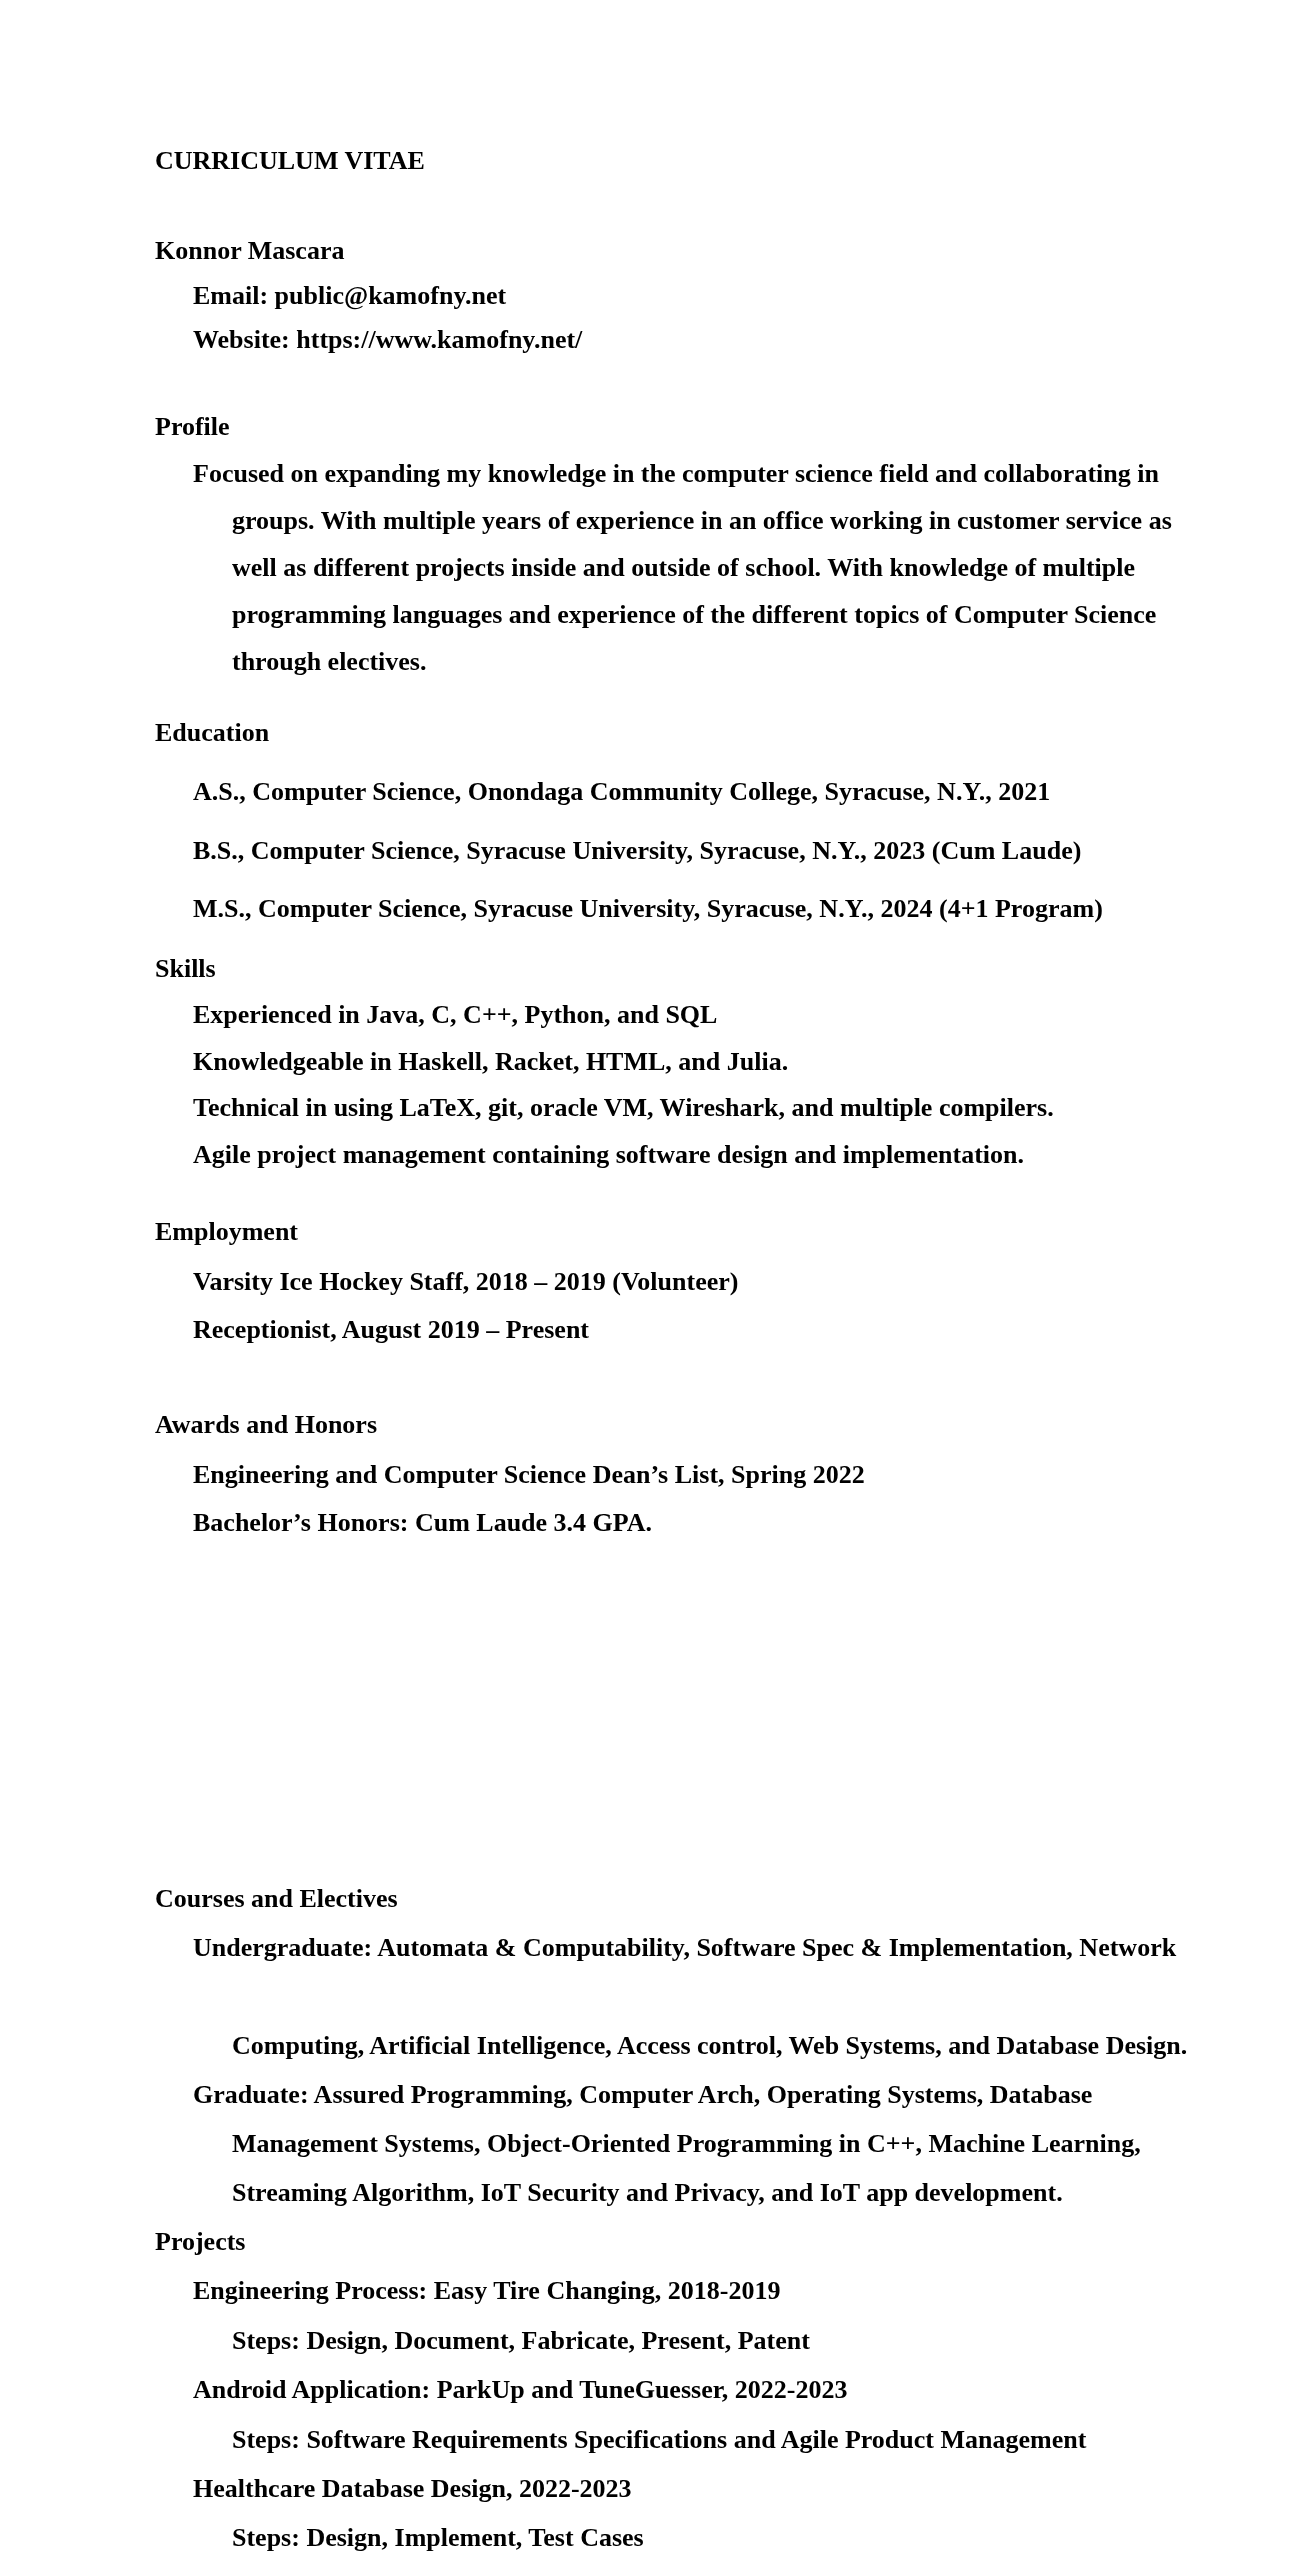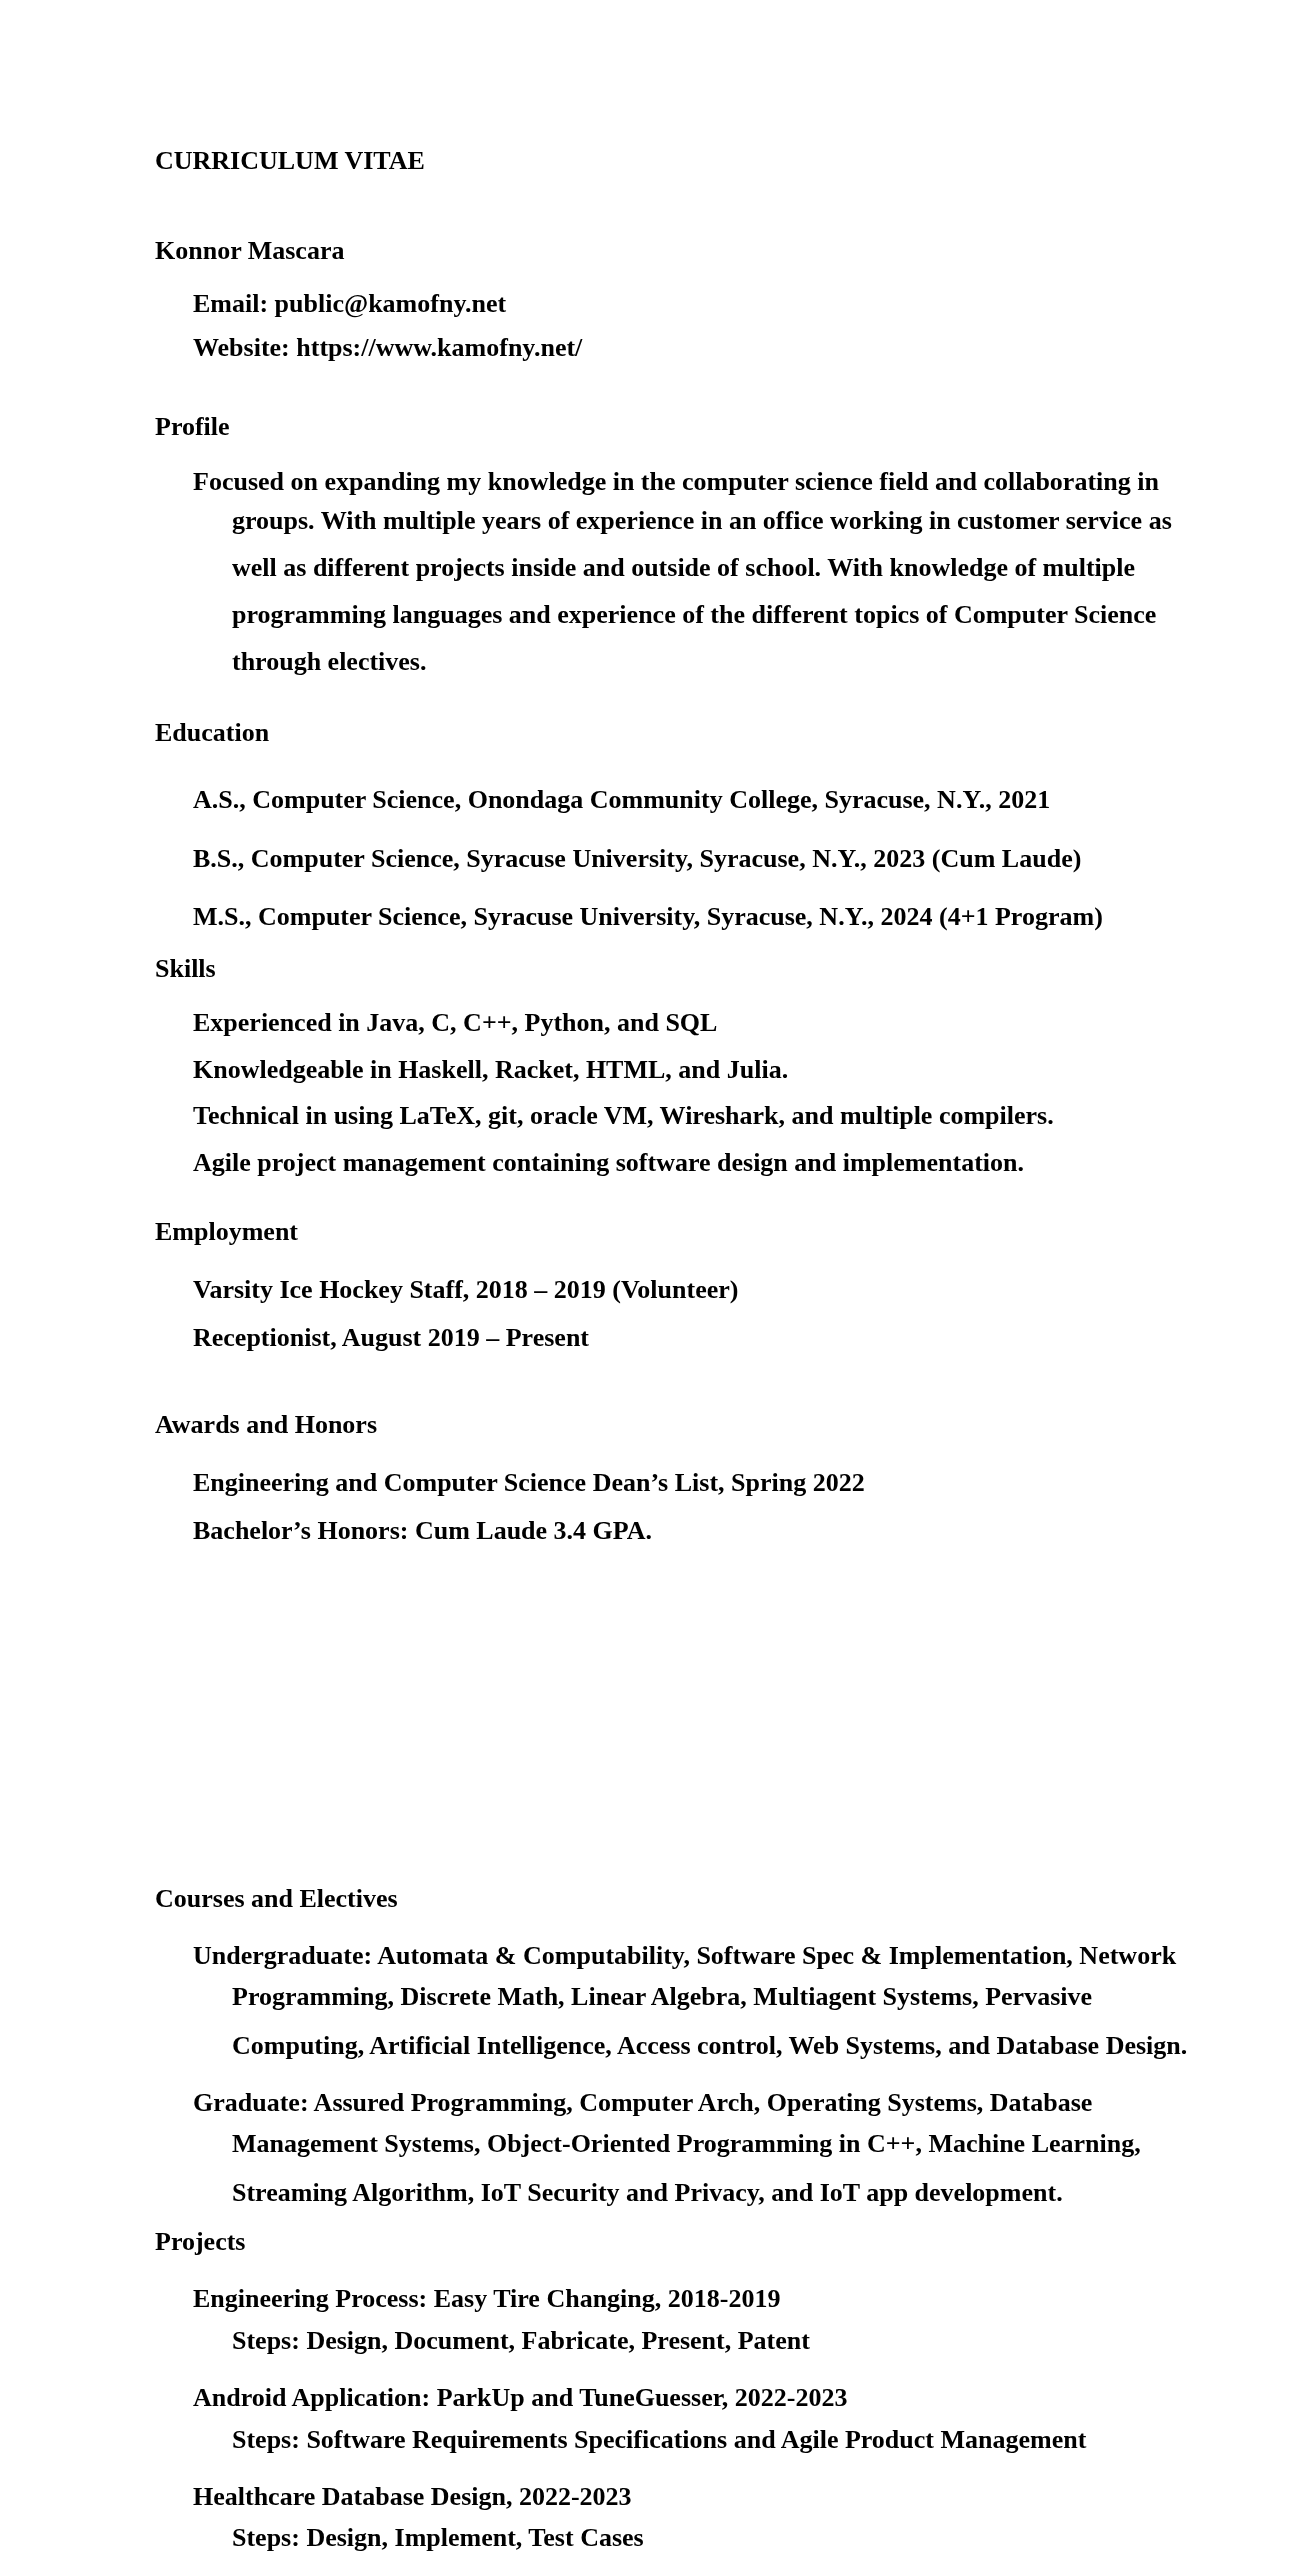--- a/index.html
+++ b/index.html
@@ -21,21 +21,21 @@
     font-size: 26px;
     line-height: 31px;
     white-space: nowrap;
     font-weight: bold;
   }
   .heading {
     font-weight: bold;
   }
   
   .l0 { left: 155px; }
-  .l1 { left: 193px; margin-top: 8px; }
+  .l1 { left: 193px; }
   .l2 { left: 232px; }
 </style>
 </head>
 <body>
 
 <div id="page">
 
   <div class="line l0" style="top:145px">CURRICULUM VITAE</div>
   <div class="line l0 heading" style="top:235px">Konnor Mascara</div>
   <div class="line l1" style="top:280px">Email: public@kamofny.net</div>
@@ -62,21 +62,20 @@
   <div class="line l0 heading" style="top:1216px">Employment</div>
   <div class="line l1" style="top:1266px">Varsity Ice Hockey Staff, 2018 – 2019 (Volunteer)</div>
   <div class="line l1" style="top:1314px">Receptionist, August 2019 – Present</div>
 
   <div class="line l0 heading" style="top:1409px">Awards and Honors</div>
   <div class="line l1" style="top:1459px">Engineering and Computer Science Dean’s List, Spring 2022</div>
   <div class="line l1" style="top:1507px">Bachelor’s Honors: Cum Laude 3.4 GPA.</div>
 
   <div class="line l0 heading" style="top:1883px">Courses and Electives</div>
   <div class="line l1" style="top:1932px">Undergraduate: Automata &amp; Computability, Software Spec &amp; Implementation, Network</div>
-  <div class="line l2" style="top:1981px">Programming, Discrete Math, Linear Algebra, Multiagent Systems, Pervasive</div>
   <div class="line l1" style="top:2079px">Graduate: Assured Programming, Computer Arch, Operating Systems, Database</div>
   <div class="line l2" style="top:2030px">Computing, Artificial Intelligence, Access control, Web Systems, and Database Design.</div>
   <div class="line l2" style="top:2128px">Management Systems, Object-Oriented Programming in C++, Machine Learning,</div>
   <div class="line l2" style="top:2177px">Streaming Algorithm, IoT Security and Privacy, and IoT app development.</div>
 
   <div class="line l0 heading" style="top:2226px">Projects</div>
   <div class="line l1" style="top:2275px">Engineering Process: Easy Tire Changing, 2018-2019</div>
   <div class="line l2" style="top:2325px">Steps: Design, Document, Fabricate, Present, Patent</div>
   <div class="line l1" style="top:2374px">Android Application: ParkUp and TuneGuesser, 2022-2023</div>
   <div class="line l2" style="top:2424px">Steps: Software Requirements Specifications and Agile Product Management</div>

